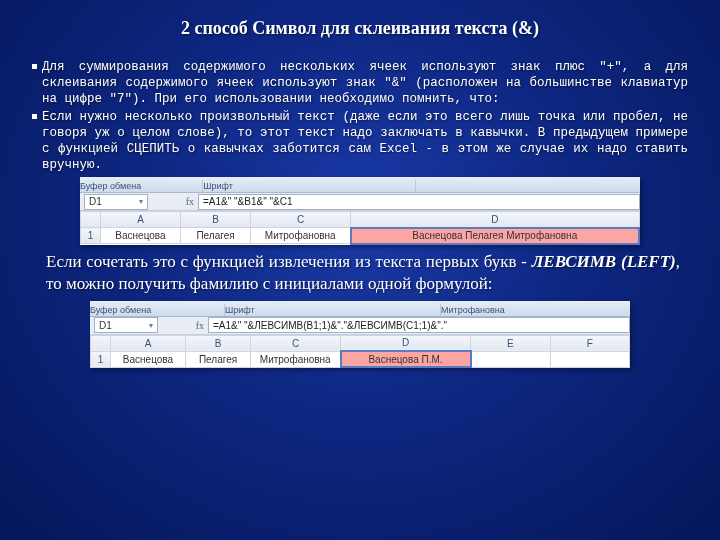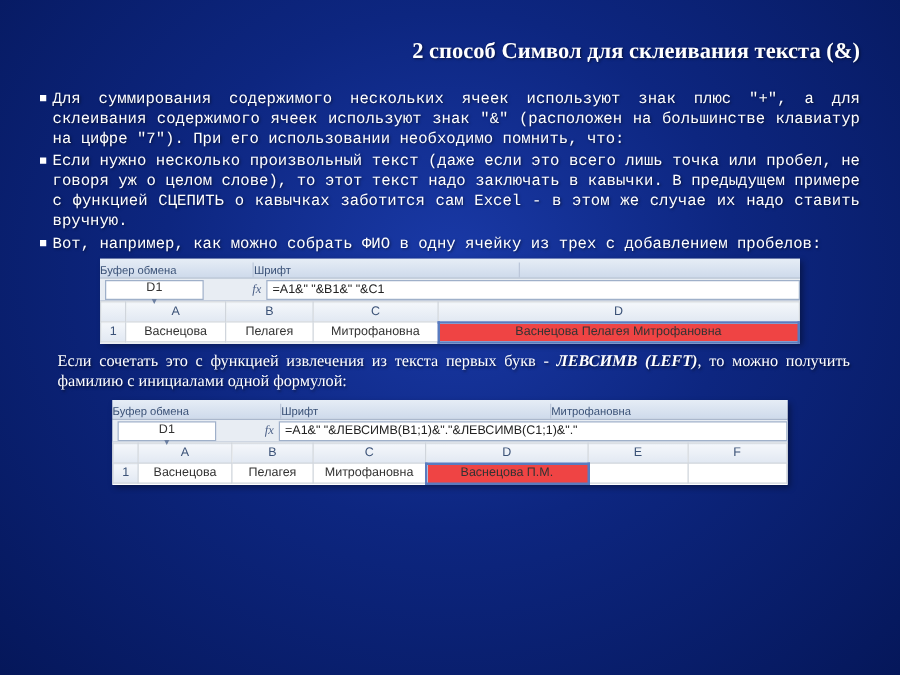--- a/index.html
+++ b/index.html
@@ -5,45 +5,44 @@
   * { box-sizing: border-box; margin: 0; padding: 0; }
   body {
     width: 720px; height: 540px;
     background: radial-gradient(ellipse at 50% 40%, #1a3aa8 0%, #0d2680 45%, #05175a 100%);
     font-family: "Times New Roman", Times, serif;
     color: #ffffff;
     overflow: hidden;
     padding: 18px 32px 10px 32px;
   }
   .title {
-    text-align: right;
+    text-align: center;
     font-size: 18px;
     margin-bottom: 20px;
     text-shadow: 1px 1px 2px rgba(0,0,0,.5);
-    margin-top: 12px;
   }
   ul.body { list-style: none; font-family: Liberation Mono, monospace; }
   ul.body > li {
     position: relative;
     padding-left: 10px;
     font-size: 12.5px;
     line-height: 1.28;
     text-align: justify;
     margin-bottom: 2px;
     text-shadow: 1px 1px 2px rgba(0,0,0,.5);
   }
   ul.body > li::before {
     content: "";
     position: absolute;
     left: 0; top: 5px;
     width: 5px; height: 5px;
     background: #fff;
   }
   .note {
-    font-size: 13px;
+    font-size: 17px;
     line-height: 1.3;
     text-align: justify;
     margin: 6px 8px 6px 14px;
     text-shadow: 1px 1px 2px rgba(0,0,0,.5);
   }
   .note .em { font-style: italic; font-weight: bold; }
   
   
   .xl {
     background: #e8edf3;
@@ -76,32 +75,32 @@
   .ribbon2 .grp2 { width: 40%; border-right: 1px solid #bcc7da; }
   .ribbon2 .grp3 { width: 35%; }
   
   .fbar {
     display: flex; align-items: center;
     height: 18px;
     background: #e8edf3;
     border-bottom: 1px solid #c5cedd;
   }
   .namebox {
-    width: 79px; height: 16px; margin-left: 4px;
+    width: 64px; height: 16px; margin-left: 4px;
     background: #fff; border: 1px solid #9fb0c9;
     display: flex; align-items: center; padding: 0 4px;
-    font-size: 10px; color: #333; justify-content: space-between; flex-direction: column;
+    font-size: 10px; color: #333; justify-content: space-between;
   }
   .namebox .dd { color: #6a7ea0; font-size: 8px; }
   .fxbtn {
     width: 50px; display: flex; align-items: center; justify-content: flex-end;
     gap: 4px; padding-right: 4px;
     color: #6a7ea0;
   }
-  .fxbtn .fx { font-style: italic; font-size: 10px; color: #4a5f86; font-family: "Times New Roman", serif; }
+  .fxbtn .fx { font-size: 10px; color: #4a5f86; font-family: "Times New Roman", serif; }
   .formula {
     flex: 1; height: 16px;
     background: #fff; border: 1px solid #9fb0c9;
     padding: 0 4px; display: flex; align-items: center;
     font-size: 10px; color: #222;
   }
   
   .grid {
     background: #fff;
   }
@@ -116,36 +115,35 @@
   }
   .grid th {
     background: linear-gradient(#f4f7fb,#e1e8f2);
     text-align: center; font-weight: normal; color: #3b5277;
   }
   .grid td.row {
     background: linear-gradient(#f4f7fb,#e1e8f2);
     text-align: center; color: #3b5277; width: 20px;
   }
   .grid .sel {
-    background: #ef4444; border: 2px solid #5a7bbf;
+    background: #fca5a5; border: 2px solid #5a7bbf;
   }
   .corner {
     width: 20px;
     background: linear-gradient(#f4f7fb,#e1e8f2);
   }
 </style>
 </head>
 <body>
 
 <h2 class="title">2 способ Символ для склеивания текста (&amp;)</h2>
 
 <ul class="body">
   <li>Для суммирования содержимого нескольких ячеек используют знак плюс "+", а для склеивания содержимого ячеек используют знак "&amp;" (расположен на большинстве клавиатур на цифре "7"). При его использовании необходимо помнить, что:</li>
   <li>Если нужно несколько произвольный текст (даже если это всего лишь точка или пробел, не говоря уж о целом слове), то этот текст надо заключать в кавычки. В предыдущем примере с функцией СЦЕПИТЬ о кавычках заботится сам Excel - в этом же случае их надо ставить вручную.</li>
-  <li>Вот, например, как можно собрать ФИО в одну ячейку из трех с добавлением пробелов:</li>
 </ul>
 
 <div class="xl xl1">
   <div class="ribbon">
     <div class="grp1">Буфер обмена</div>
     <div class="grp2">Шрифт</div>
   </div>
   <div class="fbar">
     <div class="namebox">
       <span>D1</span>

